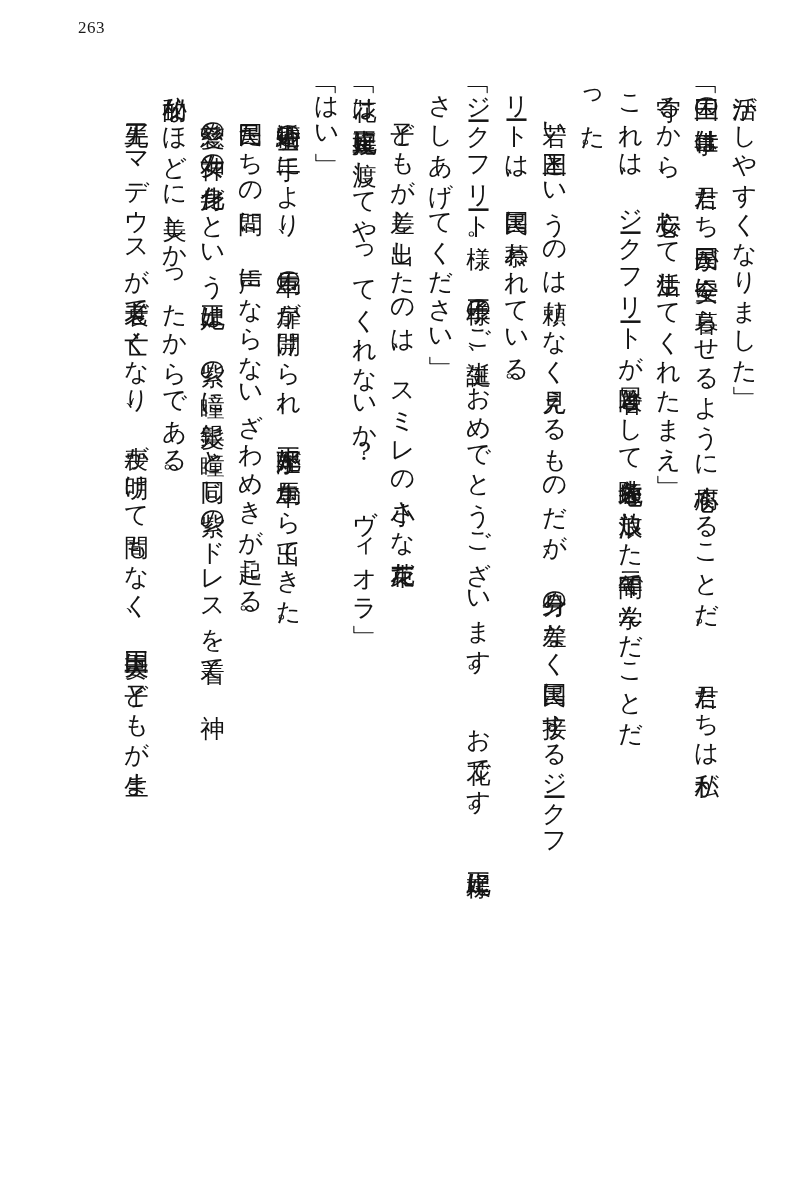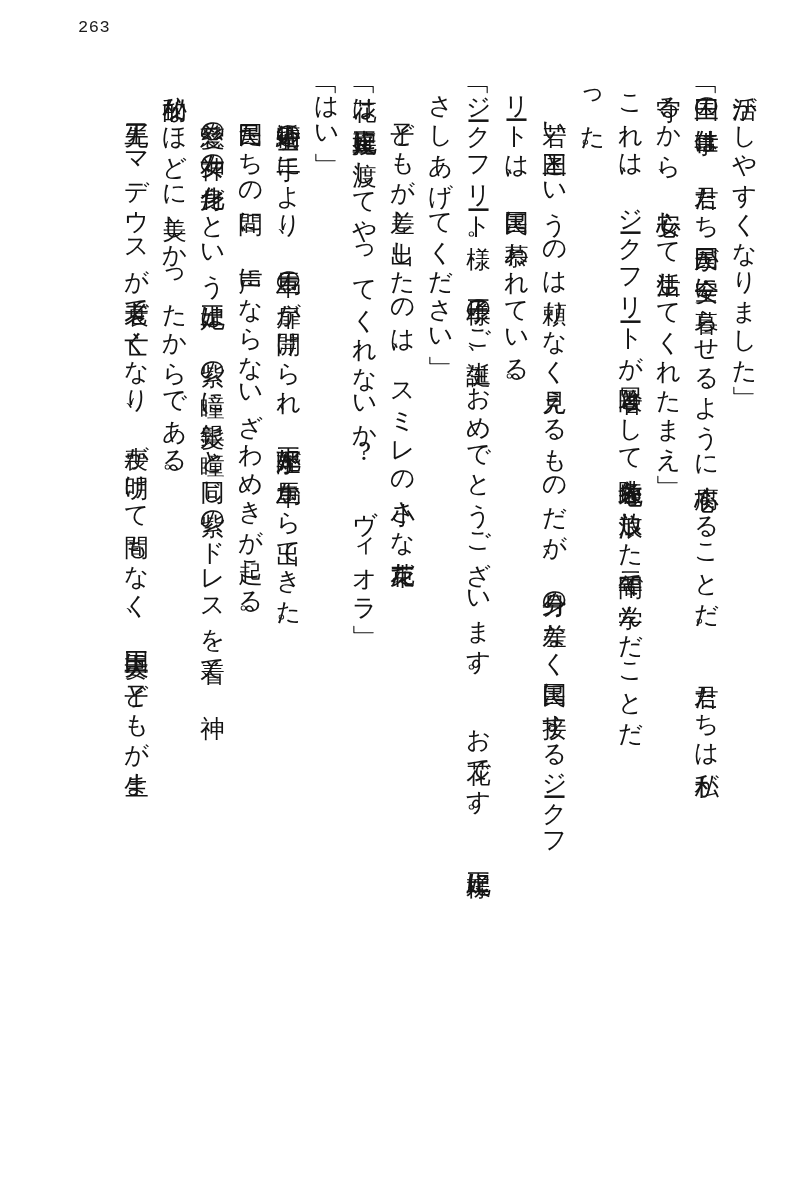--- a/index.html
+++ b/index.html
@@ -19,21 +19,21 @@
     position: absolute;
     inset: 0;
     width: 792px;
     height: 1200px;
   }
   .page-number {
     position: absolute;
     top: 18px;
     left: 78px;
     font-size: 17px;
-    font-family: Liberation Mono, monospace;
+    font-family: Liberation Serif, serif;
     letter-spacing: 0.5px;
     color: #1a1a1a;
   }
   .text-block {
     position: absolute;
     top: 78px;
     left: 40px;
     right: 36px;
     height: 1080px;
     display: flex;

